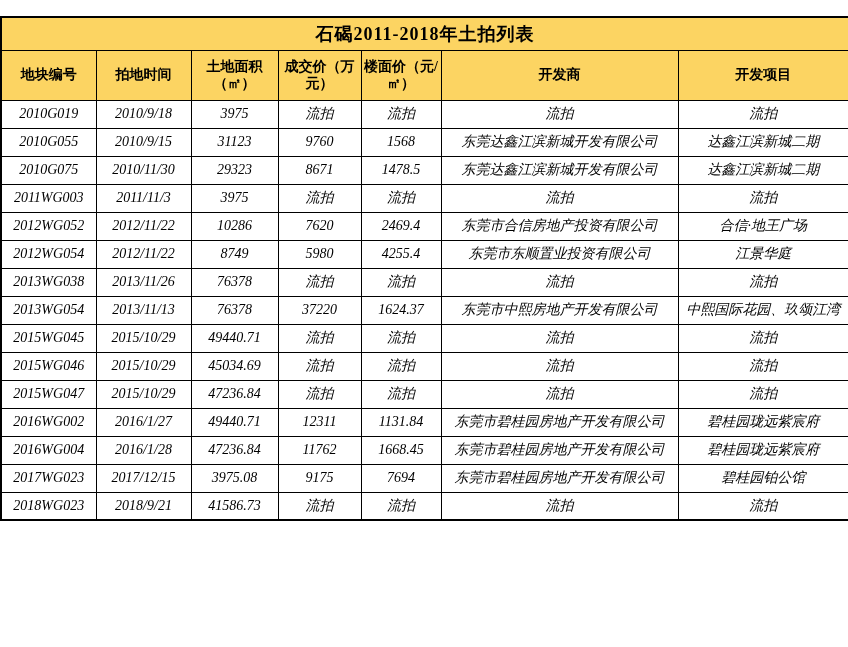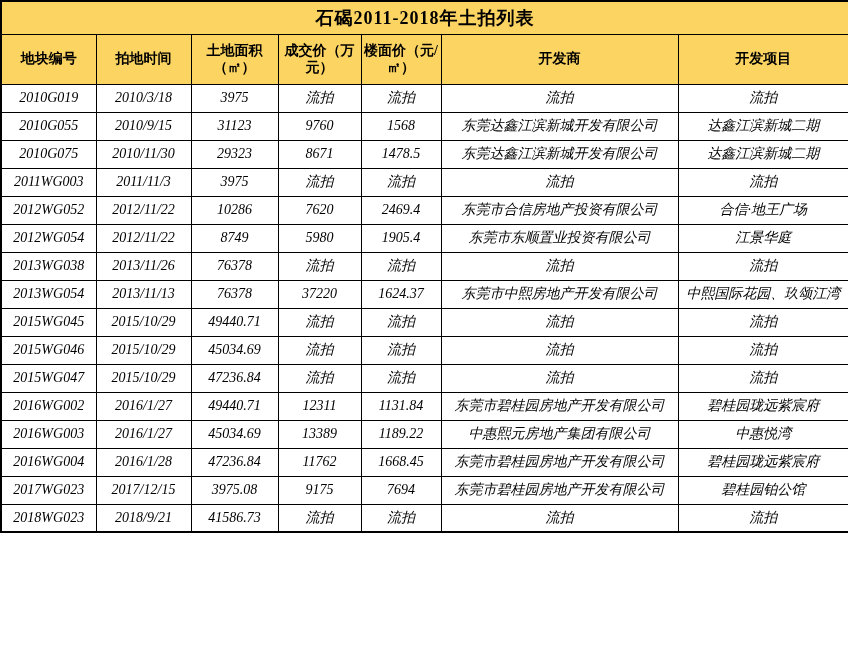--- a/index.html
+++ b/index.html
@@ -12,20 +12,21 @@
   html, body { margin: 0; padding: 0; }
   body {
     font-family: "Liberation Serif", "DejaVu Serif", serif;
     color: var(--text);
     background: #ffffff;
   }
   .sheet {
     width: 848px;
     height: 629px;
     overflow: hidden;
+    margin-top: 16px;
   }
   table.land-table {
     width: 848px;
     border-collapse: collapse;
     table-layout: fixed;
     border: 2px solid var(--border);
   }
   table.land-table th,
   table.land-table td {
     border: 1px solid var(--border);
@@ -89,21 +90,21 @@
           <th>土地面积（㎡）</th>
           <th>成交价（万元）</th>
           <th>楼面价（元/㎡）</th>
           <th>开发商</th>
           <th>开发项目</th>
         </tr>
     </thead>
     <tbody>
         <tr>
           <td>2010G019</td>
-          <td>2010/3/18</td>
+          <td>2010/9/18</td>
           <td>3975</td>
           <td>流拍</td>
           <td>流拍</td>
           <td>流拍</td>
           <td>流拍</td>
         </tr>
         <tr>
           <td>2010G055</td>
           <td>2010/9/15</td>
           <td>31123</td>
@@ -137,21 +138,21 @@
           <td>7620</td>
           <td>2469.4</td>
           <td>东莞市合信房地产投资有限公司</td>
           <td>合信·地王广场</td>
         </tr>
         <tr>
           <td>2012WG054</td>
           <td>2012/11/22</td>
           <td>8749</td>
           <td>5980</td>
-          <td>1905.4</td>
+          <td>4255.4</td>
           <td>东莞市东顺置业投资有限公司</td>
           <td>江景华庭</td>
         </tr>
         <tr>
           <td>2013WG038</td>
           <td>2013/11/26</td>
           <td>76378</td>
           <td>流拍</td>
           <td>流拍</td>
           <td>流拍</td>
@@ -196,29 +197,20 @@
         <tr>
           <td>2016WG002</td>
           <td>2016/1/27</td>
           <td>49440.71</td>
           <td>12311</td>
           <td>1131.84</td>
           <td>东莞市碧桂园房地产开发有限公司</td>
           <td>碧桂园珑远紫宸府</td>
         </tr>
         <tr>
-          <td>2016WG003</td>
-          <td>2016/1/27</td>
-          <td>45034.69</td>
-          <td>13389</td>
-          <td>1189.22</td>
-          <td>中惠熙元房地产集团有限公司</td>
-          <td>中惠悦湾</td>
-        </tr>
-        <tr>
           <td>2016WG004</td>
           <td>2016/1/28</td>
           <td>47236.84</td>
           <td>11762</td>
           <td>1668.45</td>
           <td>东莞市碧桂园房地产开发有限公司</td>
           <td>碧桂园珑远紫宸府</td>
         </tr>
         <tr>
           <td>2017WG023</td>

